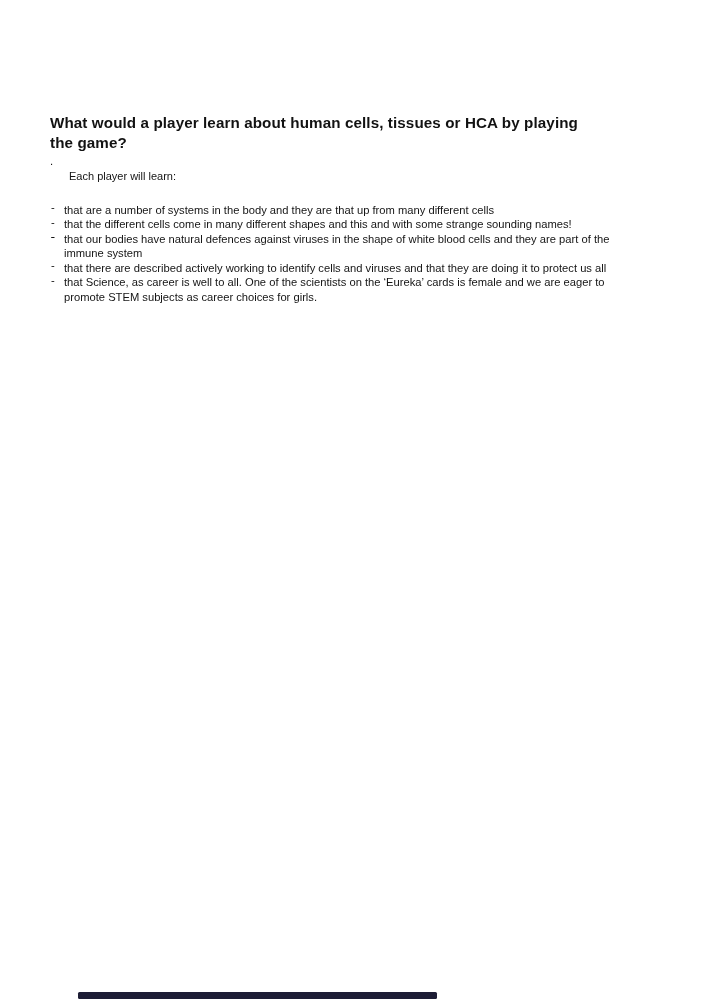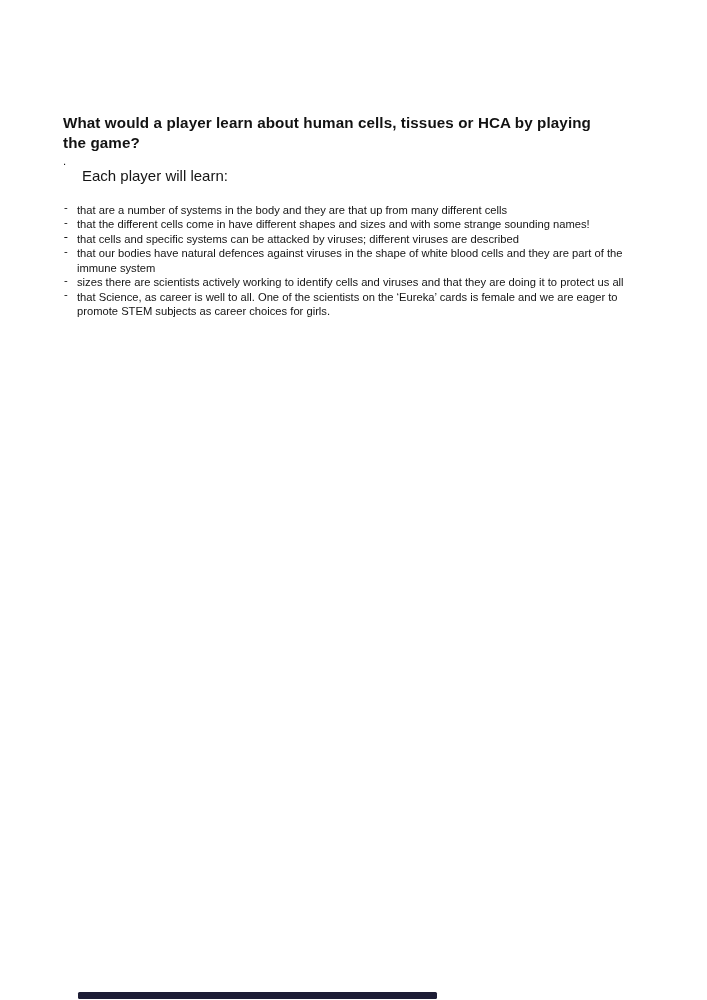--- a/index.html
+++ b/index.html
@@ -8,41 +8,41 @@
     position: relative;
     width: 707px;
     height: 1000px;
     background: #ffffff;
     overflow: hidden;
     font-family: "Liberation Sans", "DejaVu Sans", sans-serif;
     color: #141414;
   }
   .content {
     position: absolute;
-    left: 63px;
+    left: 50px;
     top: 113px;
     width: 579px;
   }
   .doc-heading {
     font-size: 15.2px;
     font-weight: 700;
     line-height: 20px;
     letter-spacing: 0.1px;
     color: #121212;
     white-space: pre-line;
   }
   .stray-period {
     margin-top: 2px;
     font-size: 11.2px;
     line-height: 12px;
     color: #141414;
   }
   .intro-line {
     margin-top: 2px;
-    font-size: 15px;
+    font-size: 11px;
     line-height: 14.5px;
     color: #141414;
     padding-left: 19px;
   }
   ul.learning-points {
     list-style: none;
     margin-top: 19px;
     width: 579px;
   }
   ul.learning-points li {
@@ -82,36 +82,35 @@
 
     <p class="intro-line">Each player will learn:</p>
 
     <ul class="learning-points">
       <li>
         <span class="bullet-marker">-</span>
         <span>that are a number of systems in the body and they are that up from many different cells</span>
       </li>
       <li>
         <span class="bullet-marker">-</span>
-        <span>that the different cells come in have different shapes and sizes and with some strange sounding names!</span>
+        <span>that the different cells come in many different shapes and this and with some strange sounding names!</span>
       </li>
       <li>
         <span class="bullet-marker">-</span>
       </li>
       <li>
         <span class="bullet-marker">-</span>
-        <span>that cells and specific systems can be attacked by viruses; different viruses are described</span>
       </li>
       <li>
         <span class="bullet-marker">-</span>
         <span>that our bodies have natural defences against viruses in the shape of white blood cells and they are part of the immune system</span>
       </li>
       <li>
         <span class="bullet-marker">-</span>
-        <span>sizes there are scientists actively working to identify cells and viruses and that they are doing it to protect us all</span>
+        <span>that there are described actively working to identify cells and viruses and that they are doing it to protect us all</span>
       </li>
       <li>
         <span class="bullet-marker">-</span>
         <span>that Science, as career is well to all. One of the scientists on the ‘Eureka’ cards is female and we are eager to promote STEM subjects as career choices for girls.</span>
       </li>
     </ul>
 
   </div>
 
   <div class="bottom-bar"></div>

